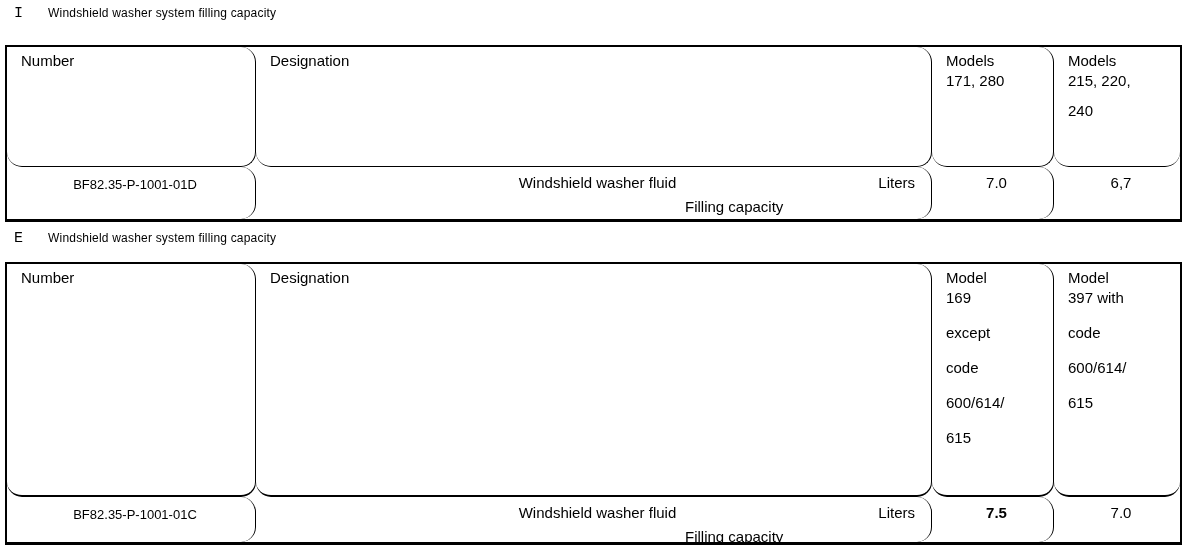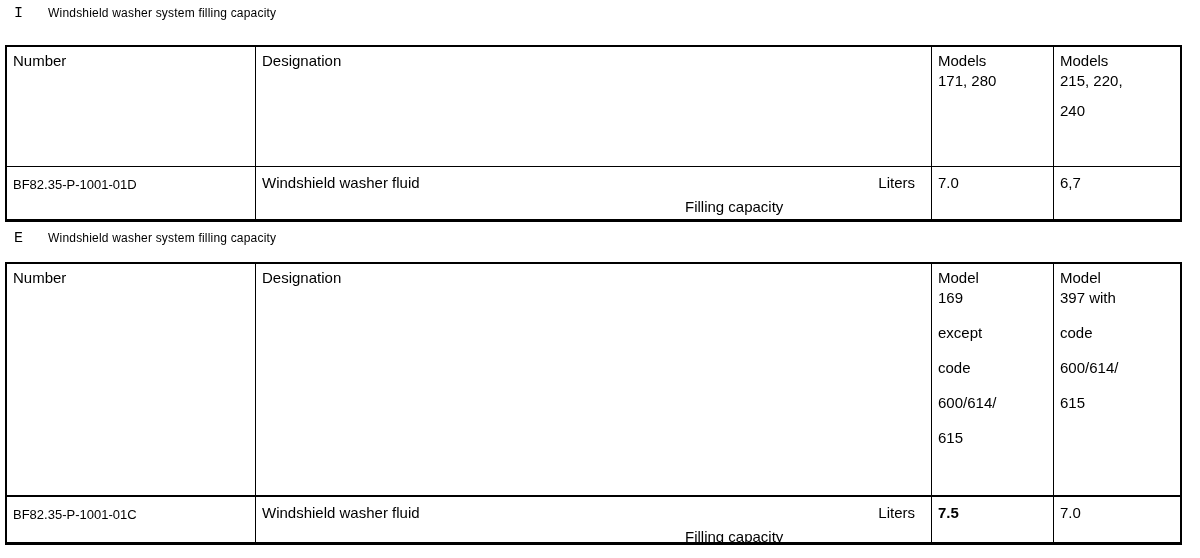--- a/index.html
+++ b/index.html
@@ -20,25 +20,25 @@
 
   .tbl{
     position:absolute;left:5px;width:1177px;box-sizing:border-box;
     border:2px solid #000;border-bottom-width:3px;
     display:grid;grid-template-columns:249px 676px 122px 1fr;
     font-size:15px;line-height:20px;background:#fff;
   }
   #table-1{top:45px;height:177px;grid-template-rows:120px 1fr;}
   #table-2{top:262px;height:283px;grid-template-rows:233px 1fr;}
 
-  .cell{box-sizing:border-box;border-right:1px solid #000;padding:4px 6px 0 6px;overflow:hidden;}
+  .cell{box-sizing:border-box;border-right:1px solid #000;padding:4px 6px 0 14px;overflow:hidden;border-radius:15px;}
   .cell.last{border-right:none;}
   .hdr{border-bottom:1px solid #000;}
   #table-2 .hdr{border-bottom:2px solid #000;}
-  .data{padding-top:6px;}
+  .data{padding-top:6px;text-align:center;}
 
   .line{display:block;}
   #table-1 .spaced{margin-top:10px;}
   #table-2 .spaced{margin-top:15px;}
 
   .partno{font-size:13px;padding-top:8px;}
   .des-cell{position:relative;}
   .attr{position:absolute;left:429px;top:6px;margin-top:24px;}
   .unit{position:absolute;right:16px;top:6px;}
   .bold{font-weight:bold;}

